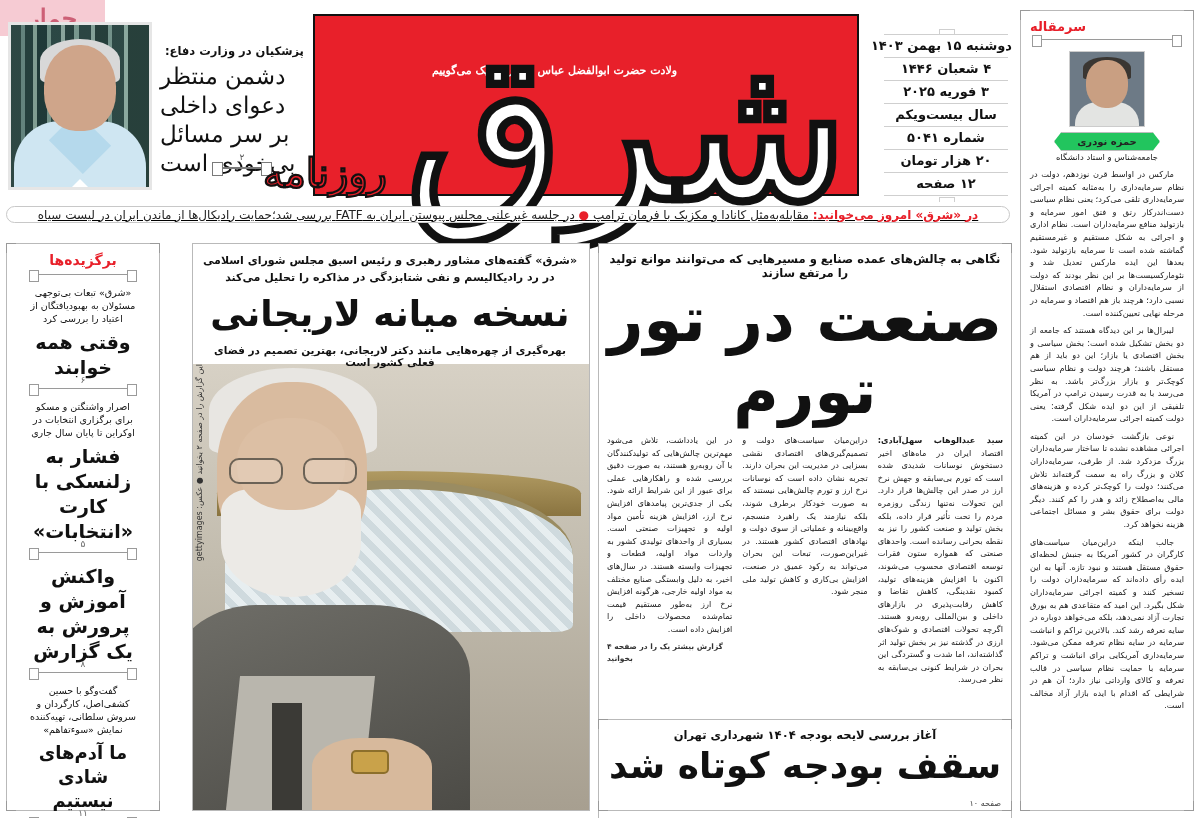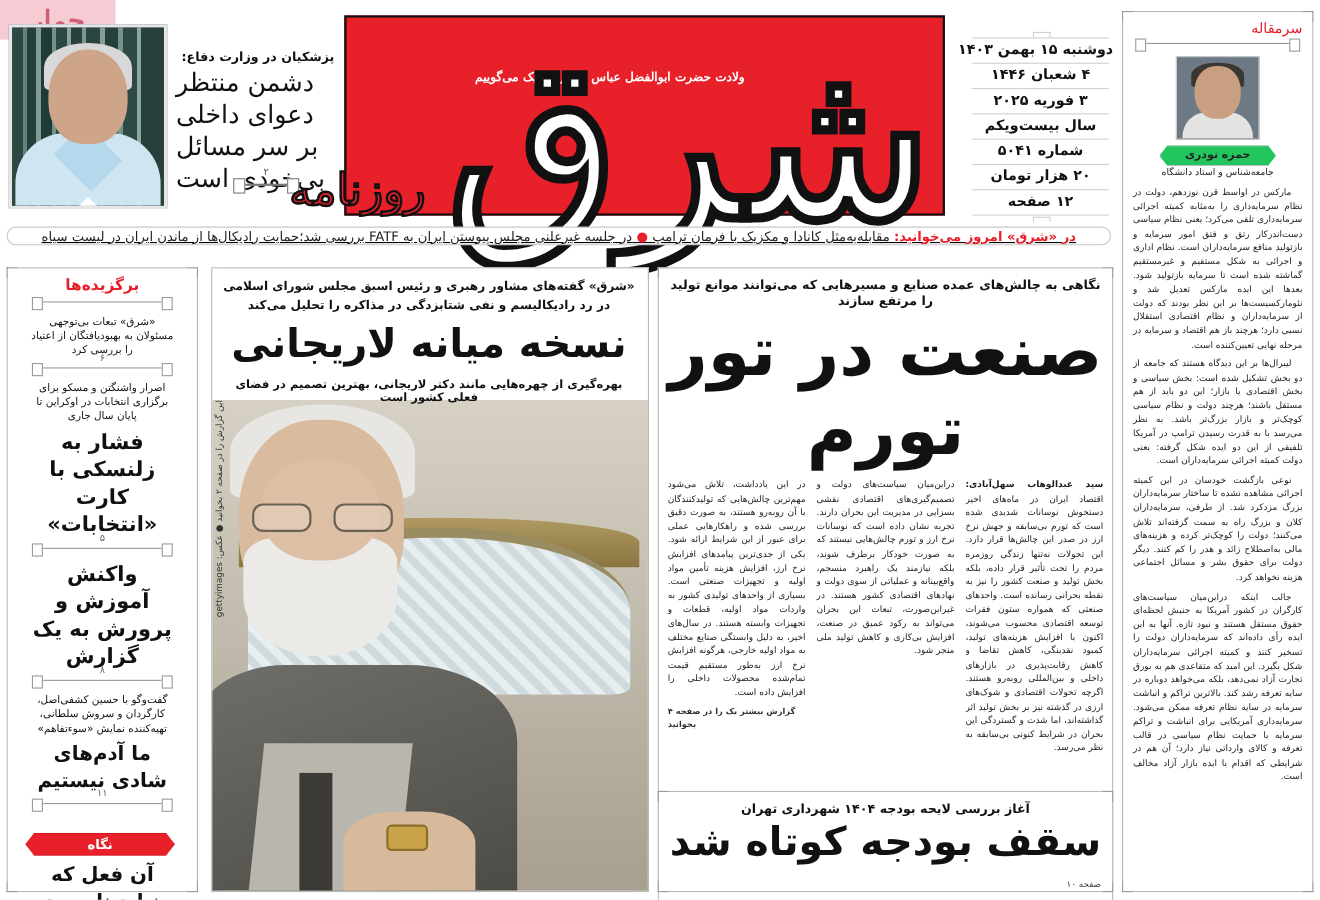--- a/index.html
+++ b/index.html
@@ -117,21 +117,21 @@
 
   
   .frame{position:absolute;border:1px solid #b9b9b9;box-sizing:border-box;background:#fff;}
   .corner{position:absolute;width:9px;height:9px;border:1.5px solid #9a9a9a;background:#fff;}
   .corner.tl{left:-1px;top:-1px;border-right:none;border-bottom:none;}
   .corner.tr{right:-1px;top:-1px;border-left:none;border-bottom:none;}
   .corner.bl{left:-1px;bottom:-1px;border-right:none;border-top:none;}
   .corner.br{right:-1px;bottom:-1px;border-left:none;border-top:none;}
 
   
-  .sidebar{left:6px;top:243px;width:174px;height:568px;padding:6px 20px;}
+  .sidebar{left:6px;top:243px;width:154px;height:568px;padding:6px 20px;}
   .sb-title{
     text-align:center;color:#e8202a;font-weight:bold;font-size:14px;
     letter-spacing:1px;margin:2px 0 2px;
   }
   .sb-rule{position:relative;height:10px;margin:0 2px 6px;}
   .sb-rule .line{position:absolute;left:10px;right:10px;top:4px;height:1px;background:#9a9a9a;}
   .sb-rule .cap{position:absolute;top:0;width:8px;height:10px;border:1px solid #9a9a9a;background:#fff;}
   .sb-rule .cap.l{left:0;} .sb-rule .cap.r{right:0;}
   .sb-rule .num{position:absolute;left:0;right:0;top:-9px;text-align:center;font-size:9px;color:#666;}
 
@@ -223,21 +223,21 @@
   .bot-kicker{text-align:center;font-size:11.5px;font-weight:bold;color:#111;margin:2px 0 2px;}
   .bot-head{
     font-family:"DejaVu Sans","Liberation Sans",sans-serif;
     font-weight:bold;font-size:36px;line-height:44px;color:#111;text-align:center;
     letter-spacing:-1px;
   }
   .bot-page{position:absolute;right:10px;bottom:2px;font-size:8px;color:#444;}
 
   
   .edit{left:1020px;top:10px;width:174px;height:801px;padding:6px 9px;}
-  .ed-title{text-align:right;color:#e8202a;font-weight:normal;font-size:13px;letter-spacing:1px;margin:2px 0 1px;}
+  .ed-title{text-align:left;color:#e8202a;font-weight:bold;font-size:13px;letter-spacing:1px;margin:2px 0 1px;}
   .ed-head{
     text-align:center;font-family:"DejaVu Serif","Liberation Serif",serif;
     font-size:20px;line-height:27px;color:#111;margin:5px 0 8px;
   }
   .ed-photo{width:74px;height:74px;margin:0 auto;background:#6d7a86;border:1px solid #ccc;
     position:relative;overflow:hidden;}
   .ed-photo .h{position:absolute;left:50%;top:8px;margin-left:-21px;width:42px;height:48px;
     border-radius:46%;background:#c99f82;}
   .ed-photo .hr{position:absolute;left:50%;top:5px;margin-left:-24px;width:48px;height:22px;
     border-radius:50% 50% 8% 8%;background:#3a3632;}
@@ -322,20 +322,21 @@
     <div class="corner br"></div>
 
     <div class="sb-title">برگزیده‌ها</div>
     <div class="sb-rule">
       <div class="line"></div>
       <div class="cap l"></div>
       <div class="cap r"></div>
     </div>
 
     <div class="sb-kicker">«شرق» تبعات بی‌توجهی مسئولان به بهبودیافتگان از اعتیاد را بررسی کرد</div>
+    <div class="sb-head">وقتی همه خوابند</div>
     <div class="sb-rule">
       <div class="num">۶</div>
       <div class="line"></div>
       <div class="cap l"></div>
       <div class="cap r"></div>
     </div>
 
     <div class="sb-kicker">اصرار واشنگتن و مسکو برای برگزاری انتخابات در اوکراین تا پایان سال جاری</div>
     <div class="sb-head">فشار به زلنسکی با کارت «انتخابات»</div>
     <div class="sb-rule">

